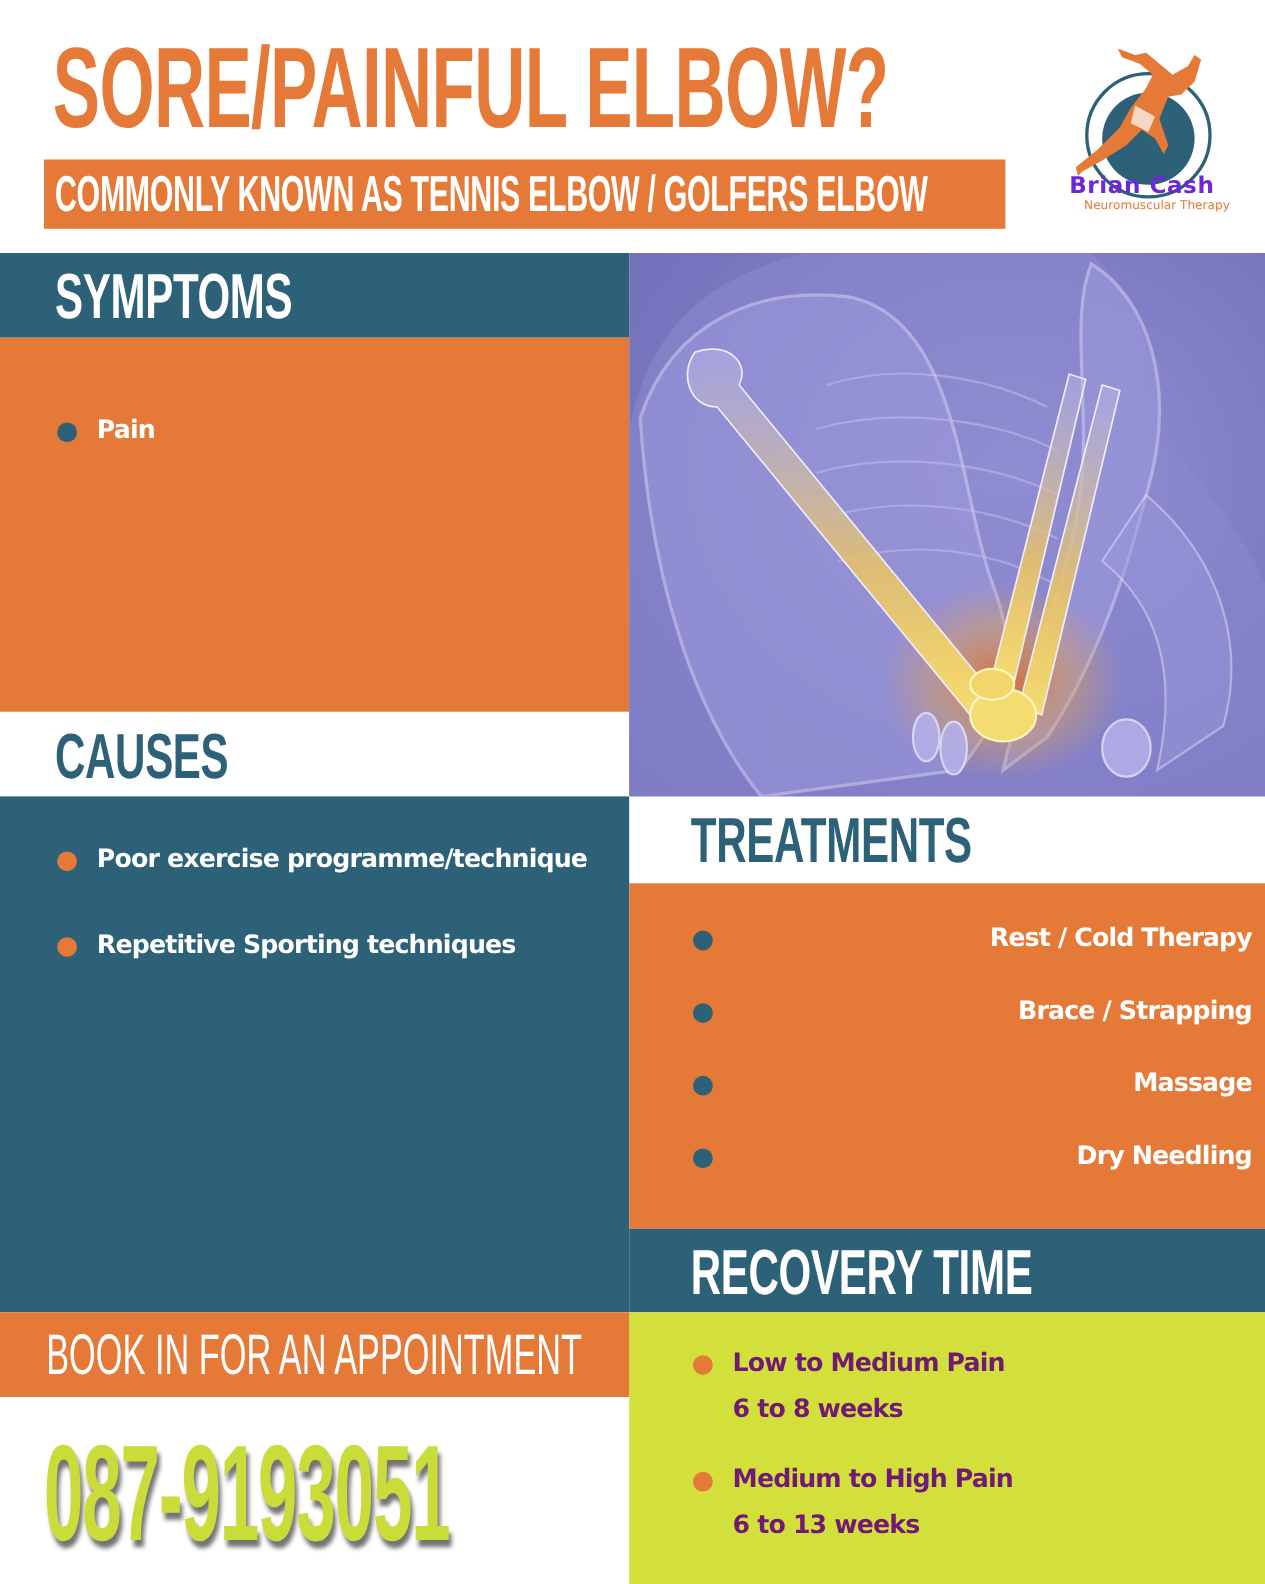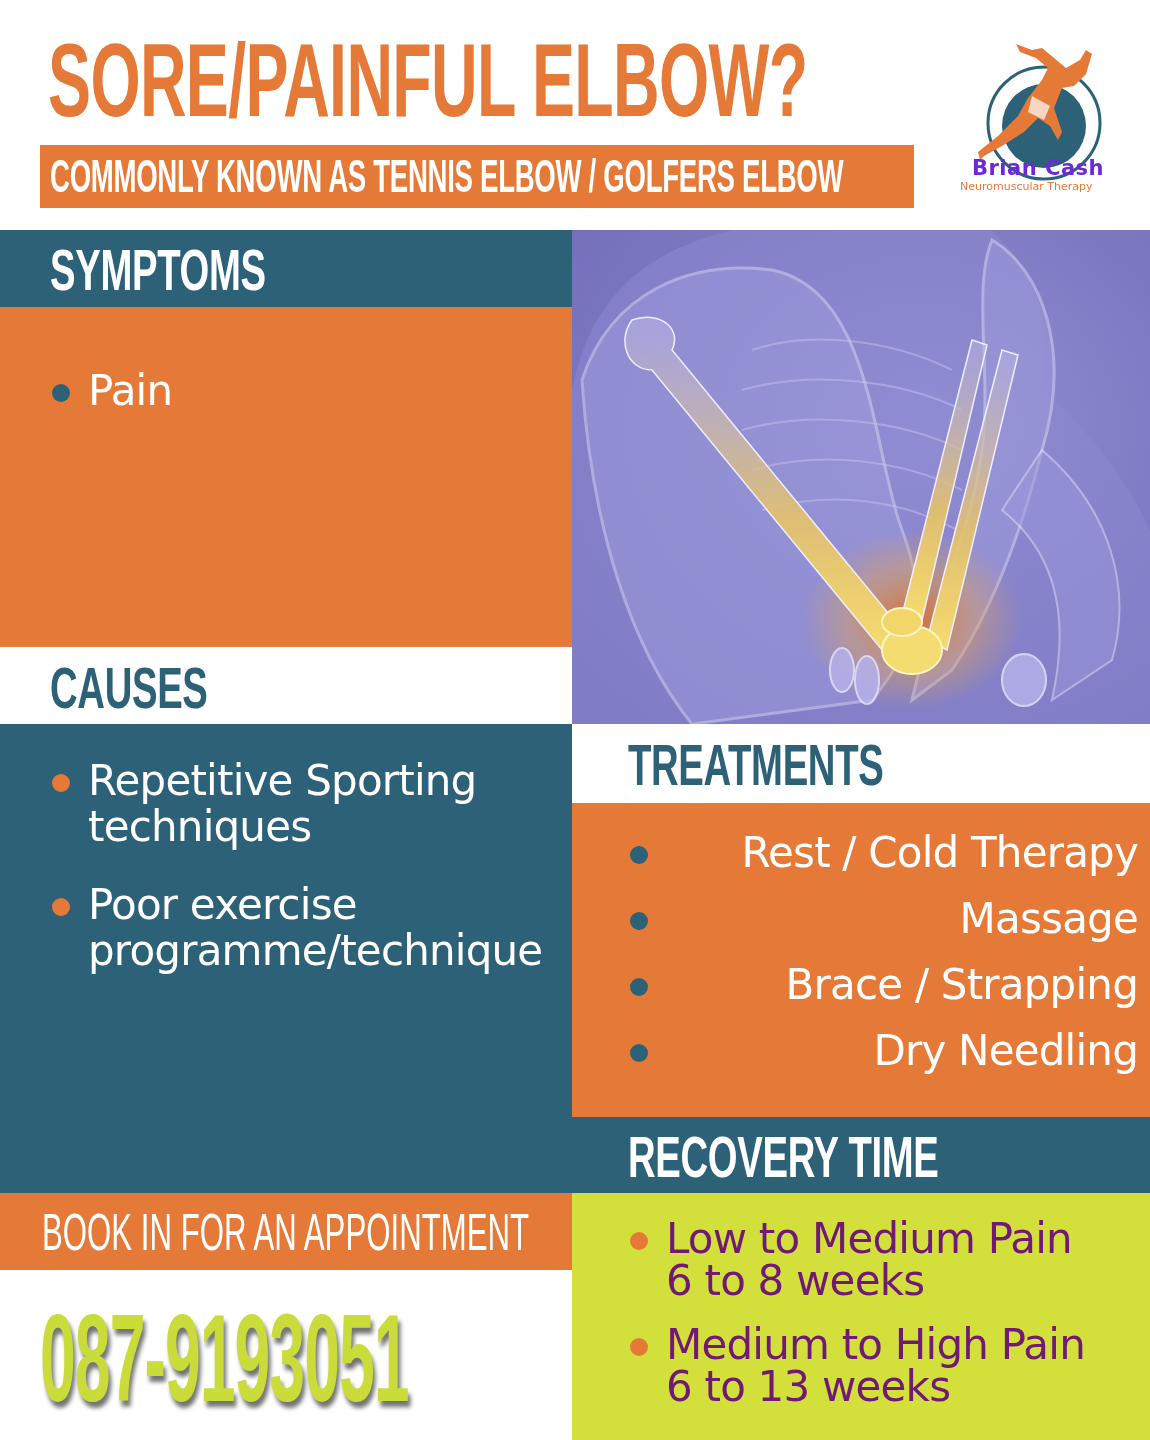--- a/index.html
+++ b/index.html
@@ -47,21 +47,21 @@
   
   #logo { left: 962px; top: 28px; width: 160px; height: 170px; }
   #logo-name {
     left: 968px; top: 156px; width: 140px;
     font-size: 21px; font-weight: bold; color: #6d28d9;
     text-align: center; font-family: "DejaVu Sans", sans-serif;
     letter-spacing: 0.5px;
   }
   #logo-tag {
     left: 960px; top: 180px; width: 158px;
-    font-size: 11px; color: #e57a38; text-align: left;
+    font-size: 11px; color: #e57a38; text-align: right;
     font-family: "DejaVu Sans", sans-serif;
   }
 
   
   .teal { background: #2c6177; }
   .orange { background: #e57a38; }
   .green { background: #d3e03c; }
 
   .head-white {
     font-size: 58px; line-height: 60px; color: #ffffff;
@@ -69,22 +69,22 @@
   }
   .head-teal {
     font-size: 58px; line-height: 60px; color: #2c6177;
     transform: scaleX(0.66);
   }
 
   .list { list-style: none; }
   .list li {
     position: relative;
     padding-left: 38px;
-    font-weight: normal;
-    font-size: 42px;
+    font-weight: bold;
+    font-size: 23px;
     line-height: 46px;
     font-family: "DejaVu Sans", sans-serif;
     letter-spacing: -0.8px;
   }
   .list li .dot {
     position: absolute; left: 2px; top: 16px;
     width: 18px; height: 18px; border-radius: 50%;
   }
 
   #symptoms-list li { color: #ffffff; margin-bottom: 24px; }
@@ -144,22 +144,22 @@
 <div class="abs teal" style="left:0;top:230px;width:572px;height:77px;"></div>
 <div class="abs cond head-white" style="left:50px;top:240px;">SYMPTOMS</div>
 <div class="abs orange" style="left:0;top:307px;width:572px;height:340px;"></div>
 <ul class="abs list" id="symptoms-list" style="left:50px;top:368px;width:520px;">
   <li><span class="dot"></span><span>Pain</span></li>
 </ul>
 
 <div class="abs cond head-teal" style="left:50px;top:658px;">CAUSES</div>
 <div class="abs teal" style="left:0;top:724px;width:572px;height:469px;"></div>
 <ul class="abs list" id="causes-list" style="left:50px;top:758px;width:500px;">
+  <li><span class="dot"></span><span>Poor exercise programme/technique</span></li>
   <li><span class="dot"></span><span>Repetitive Sporting techniques</span></li>
-  <li><span class="dot"></span><span>Poor exercise programme/technique</span></li>
 </ul>
 
 <div class="abs" id="illustration">
   <svg width="578" height="494" viewBox="0 0 578 494">
     <defs>
       <radialGradient id="glow" cx="0.5" cy="0.5" r="0.5">
         <stop offset="0%" stop-color="#d96b2a" stop-opacity="0.9"></stop>
         <stop offset="60%" stop-color="#e8a24a" stop-opacity="0.4"></stop>
         <stop offset="100%" stop-color="#e8a24a" stop-opacity="0"></stop>
       </radialGradient>
@@ -198,22 +198,22 @@
       <ellipse cx="295" cy="450" rx="12" ry="24"></ellipse>
       <ellipse cx="452" cy="450" rx="22" ry="26"></ellipse>
     </g>
   </svg>
 </div>
 
 <div class="abs cond head-teal" style="left:628px;top:735px;">TREATMENTS</div>
 <div class="abs orange" style="left:572px;top:803px;width:578px;height:314px;"></div>
 <ul class="abs list" id="treatments-list" style="left:628px;top:830px;width:510px;">
   <li><span class="dot"></span><span>Rest / Cold Therapy</span></li>
+  <li><span class="dot"></span><span>Brace / Strapping</span></li>
   <li><span class="dot"></span><span>Massage</span></li>
-  <li><span class="dot"></span><span>Brace / Strapping</span></li>
   <li><span class="dot"></span><span>Dry Needling</span></li>
 </ul>
 
 <div class="abs teal" style="left:572px;top:1117px;width:578px;height:76px;"></div>
 <div class="abs cond head-white" style="left:628px;top:1127px;">RECOVERY TIME</div>
 <div class="abs green" style="left:572px;top:1193px;width:578px;height:247px;"></div>
 <ul class="abs list" id="recovery-list" style="left:628px;top:1218px;width:510px;">
   <li>
     <span class="dot"></span>
     <span>Low to Medium Pain</span><br>

